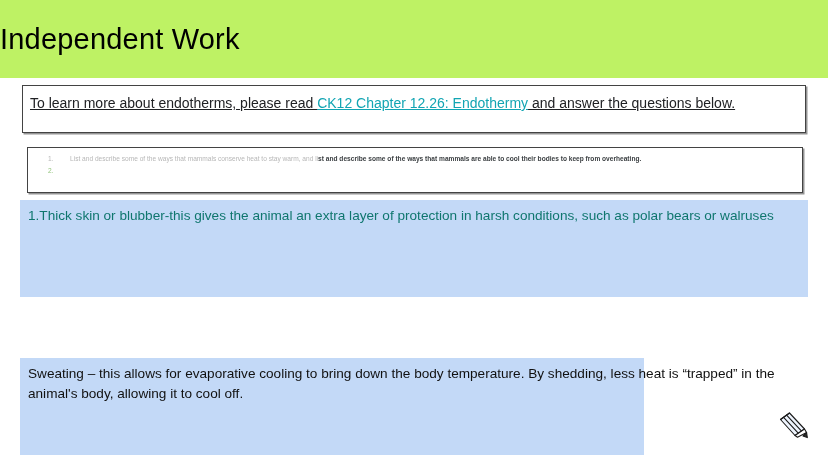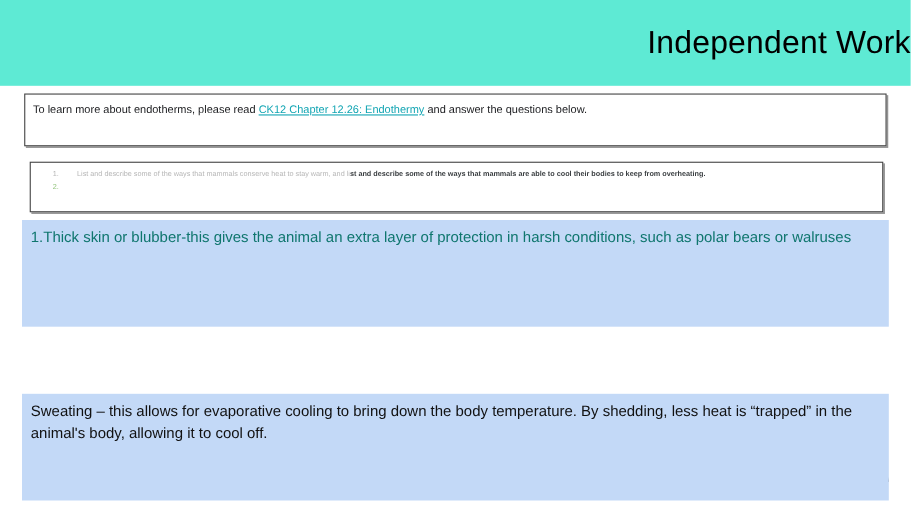--- a/index.html
+++ b/index.html
@@ -13,24 +13,24 @@
     position:relative;
     width:828px; height:466px;
     background:#ffffff;
   }
 
   
   .header {
     position:absolute;
     left:0; top:0;
     width:828px; height:78px;
-    background:#5eead4;
+    background:#bef264;
     display:flex;
     align-items:center;
-    justify-content:flex-end;
+    justify-content:flex-start;
   }
   .header-title {
     font-size:29px;
     font-weight:400;
     color:#000000;
     letter-spacing:0.2px;
     line-height:1;
   }
 
   
@@ -40,24 +40,25 @@
     border:1.5px solid #434343;
     box-shadow:1.5px 1.5px 0 rgba(60,60,60,0.55);
   }
 
   
   .box-intro { left:22px; top:85px; width:784px; height:48px; }
   .intro-text {
     position:absolute;
     left:7px; top:8px;
     right:25px;
-    font-size:10px;
+    font-size:14px;
     color:#202124;
     line-height:1.35;
     white-space:nowrap;
+    text-decoration:underline;
   }
   .link {
     color:#12a5b3;
     text-decoration:underline;
     cursor:pointer;
   }
 
   
   .box-prompt { left:27px; top:147px; width:776px; height:46px; }
   .prompt-list {
@@ -78,21 +79,21 @@
   .prompt-num.green { color:#93c47d; }
   .prompt-body { flex:1 1 auto; }
   .prompt-dark { color:#3c4043; font-weight:bold; }
 
   
   .blue-box {
     position:absolute;
     background:#c3d9f7;
   }
   .answer-1 { left:20px; top:200px; width:788px; height:97px; }
-  .answer-2 { left:20px; top:358px; width:788px; height:97px;padding-left:26px; }
+  .answer-2 { left:20px; top:358px; width:624px; height:97px;padding-left:26px; }
 
   .ans-lines {
     position:absolute;
     left:8px; top:6px; right:6px;
     font-size:13.6px;
     color:#0f766e;
     line-height:1.48;
   }
   .ans-lines div { white-space:nowrap; }
   .ans-para {

